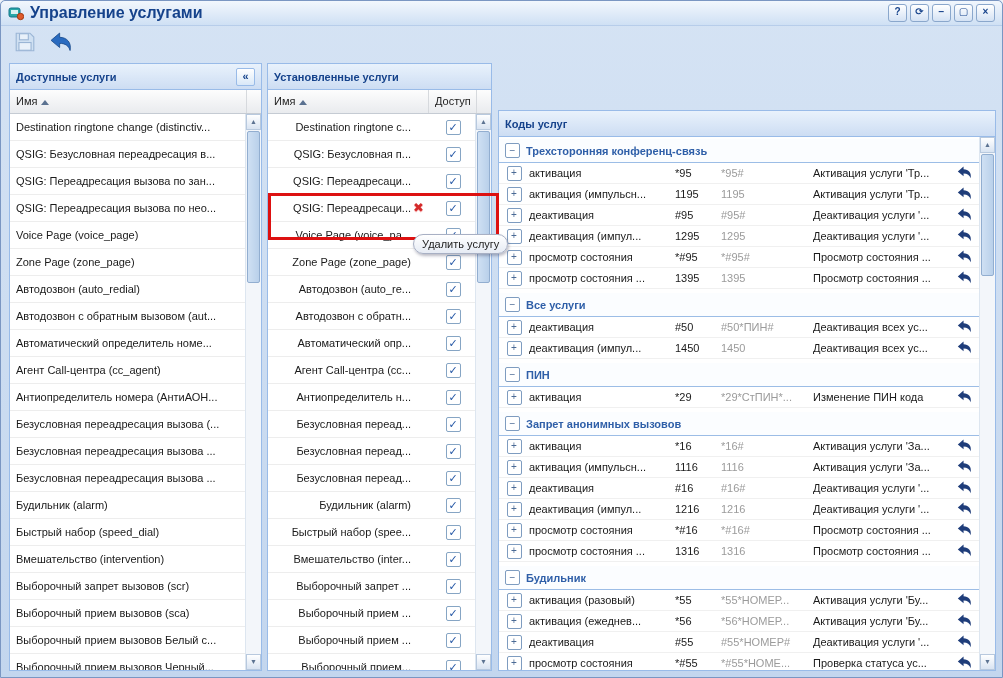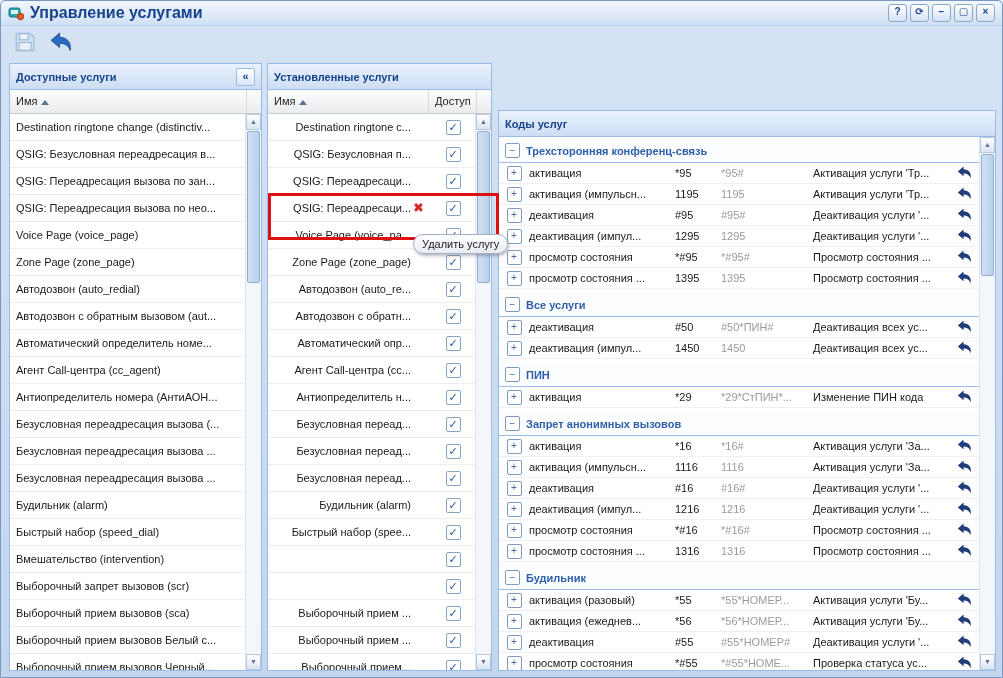--- a/index.html
+++ b/index.html
@@ -336,26 +336,28 @@
     </span>
   </div>
         <div class="svc-row inst-row">
     <span class="svc-name">Быстрый набор (spee...</span>
 
     <span class="cb-cell">
       <span class="checkbox checked">✓</span>
     </span>
   </div>
         <div class="svc-row inst-row">
-
-    <span class="cb-cell">
-      <span class="checkbox checked">✓</span>
-    </span>
-  </div>
-        <div class="svc-row inst-row">
+    <span class="svc-name">Вмешательство (inter...</span>
+
+    <span class="cb-cell">
+      <span class="checkbox checked">✓</span>
+    </span>
+  </div>
+        <div class="svc-row inst-row">
+    <span class="svc-name">Выборочный запрет ...</span>
 
     <span class="cb-cell">
       <span class="checkbox checked">✓</span>
     </span>
   </div>
         <div class="svc-row inst-row">
     <span class="svc-name">Выборочный прием ...</span>
 
     <span class="cb-cell">
       <span class="checkbox checked">✓</span>

